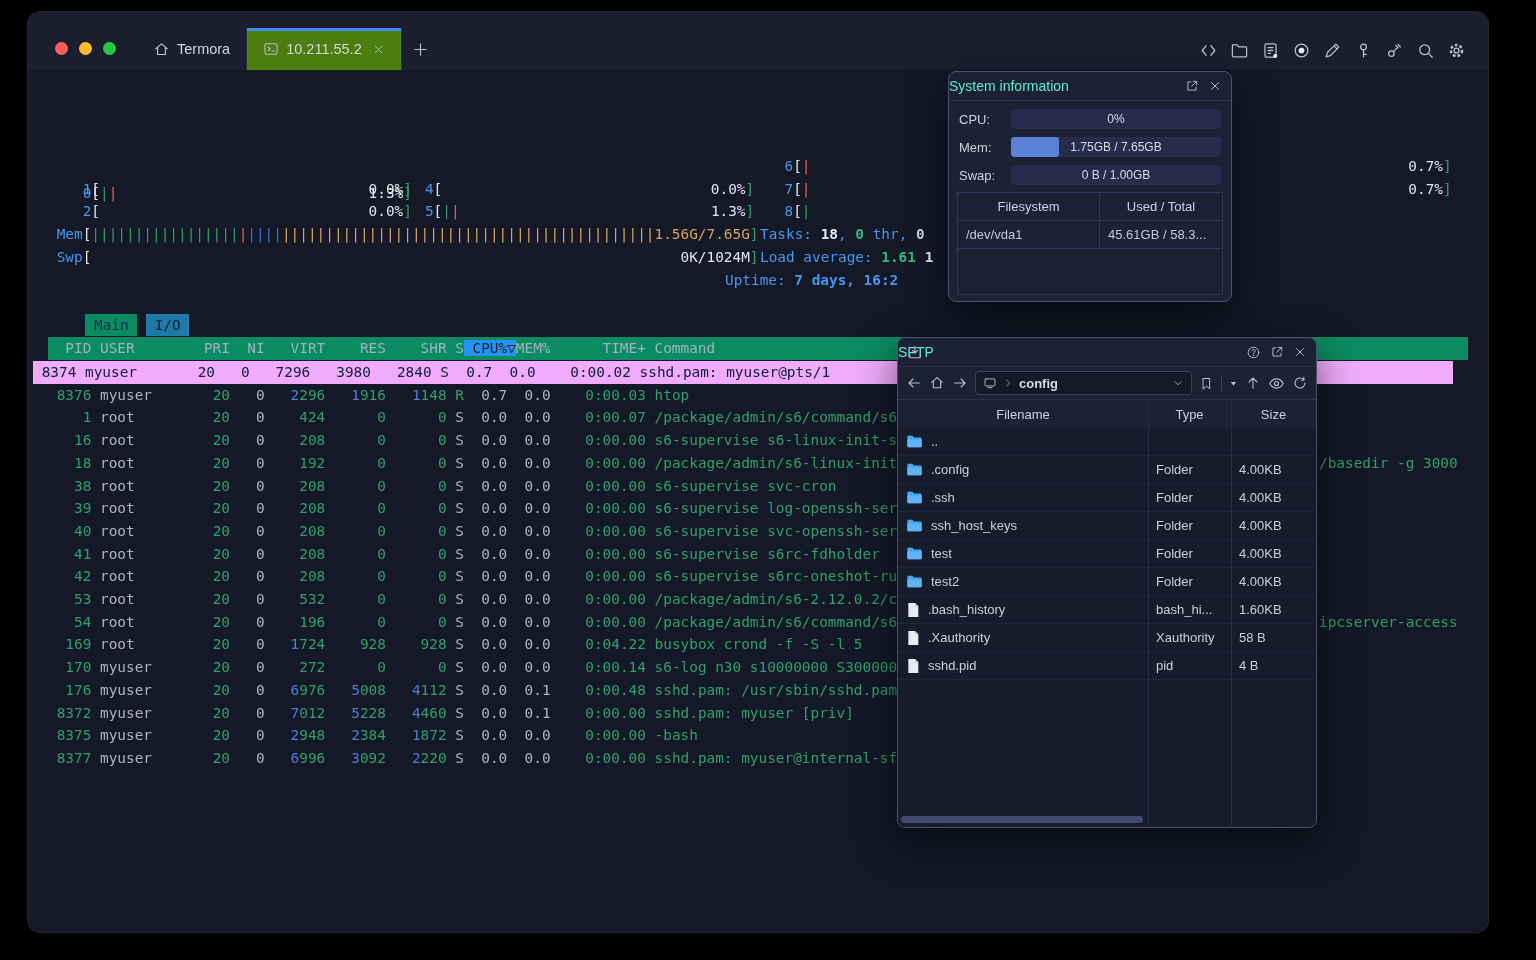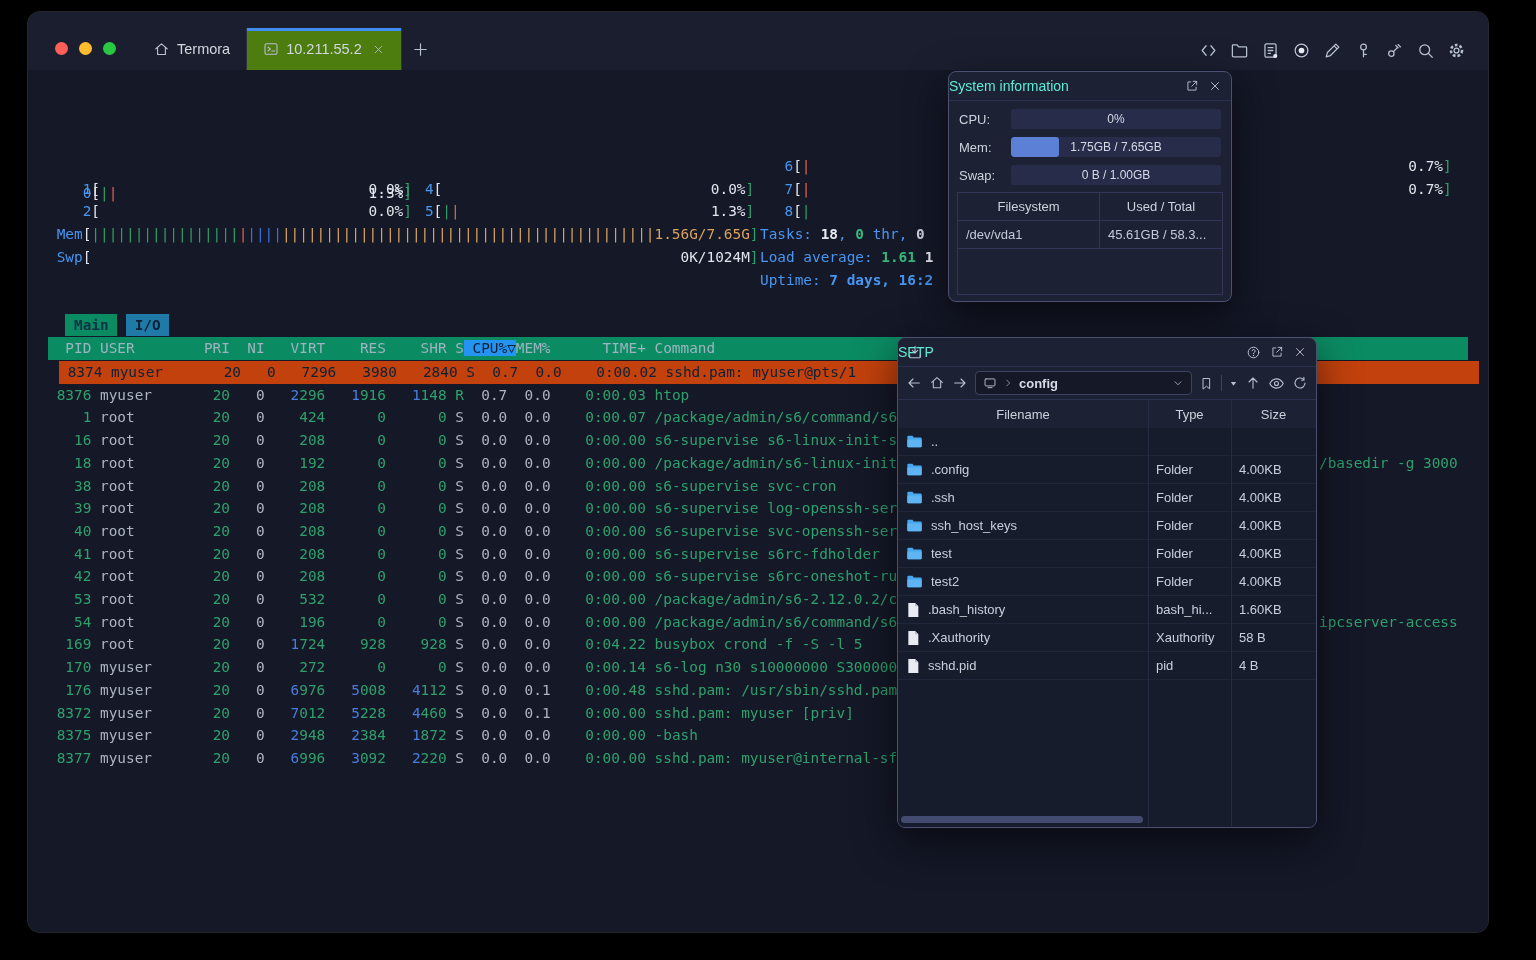--- a/index.html
+++ b/index.html
@@ -25,27 +25,27 @@
     font-family:"DejaVu Sans Mono",monospace;font-size:14.4px;line-height:22.7px;color:#ced3de;}
   .tline{position:absolute;white-space:pre;}
   .c-blue{color:#4796f0;} .c-blueb{color:#4796f0;font-weight:700;}
   .c-green{color:#2fa06c;} .c-greenb{color:#35b77c;font-weight:700;}
   .c-gray{color:#aeb4c2;} .c-grayb{color:#c9cfdb;font-weight:700;}
   .c-white{color:#e8ebf2;font-weight:700;}
   .c-lt{color:#e2e5ec;}
   .c-orange{color:#d8a35f;}
   .c-bblue{color:#4b7de0;}
   .bar-green{color:#2e9e64;} .bar-red{color:#de6352;} .bar-blue{color:#3f6fd8;} .bar-orange{color:#d8a35f;}
-  .vtab{position:absolute;height:22px;line-height:22px;white-space:pre;font-weight:700;}
+  .vtab{position:absolute;height:22px;line-height:22px;white-space:pre;font-weight:400;margin-left:20px;}
   .vtab-green{background:#0b8b62;color:#0e3346;}
   .vtab-blue{background:#1f7aa8;color:#0d2135;}
   .hdrbar{position:absolute;left:20px;top:267px;width:1420px;height:23px;background:#0b8b62;}
   .hdrbar .tline{color:#9db4c0;line-height:23px;}
   .sortcell{background:#2493f2;color:#0d2135;}
-  .selrow{position:absolute;left:31px;width:1420px;height:23px;background:#c2410c;}
+  .selrow{position:absolute;left:5px;width:1420px;height:23px;background:#f0abfc;}
   .selrow .tline{line-height:23px;}
   .selrow span{color:#0d2135 !important;}
   
   .panel{position:absolute;background:#1c2133;border:1px solid #4a5170;border-radius:8px;
     box-shadow:0 14px 40px rgba(0,0,0,.55);box-sizing:border-box;}
   .ptitle{height:28px;display:flex;align-items:center;position:relative;border-bottom:1px solid #2b3150;}
   .ptitle .pt-text{flex:1;text-align:left;color:#5eead4;font-size:14px;}
   .pt-icons{position:absolute;right:9px;top:0;bottom:0;display:flex;align-items:center;gap:9px;}
   .pt-left{position:absolute;left:9px;top:0;bottom:0;display:flex;align-items:center;}
   
@@ -187,21 +187,21 @@
       <div class="tline" style="top: 130.4px; left: 20px;"><span class="c-blue">    2</span><span class="c-lt">[</span><span>                               </span><span class="c-lt">0.0%</span><span class="c-green">]</span></div>
       <div class="tline" style="top: 107.7px; left: 396.927px;"><span class="c-blue">4</span><span class="c-lt">[</span><span>                               </span><span class="c-lt">0.0%</span><span class="c-green">]</span></div>
       <div class="tline" style="top: 130.4px; left: 396.927px;"><span class="c-blue">5</span><span class="c-lt">[</span><span class="bar-green">|</span><span class="bar-red">|</span><span>                             </span><span class="c-lt">1.3%</span><span class="c-green">]</span></div>
       <div class="tline" style="top: 85px; left: 756.525px;"><span class="c-blue">6</span><span class="c-lt">[</span><span class="bar-red">|</span><span>                                                                     </span><span class="c-lt">0.7%</span><span class="c-green">]</span></div>
       <div class="tline" style="top: 107.7px; left: 756.525px;"><span class="c-blue">7</span><span class="c-lt">[</span><span class="bar-red">|</span><span>                                                                     </span><span class="c-lt">0.7%</span><span class="c-green">]</span></div>
       <div class="tline" style="top: 130.4px; left: 756.525px;"><span class="c-blue">8</span><span class="c-lt">[</span><span class="bar-green">|</span></div>
       <div class="tline" style="top: 153.1px; left: 20px;"><span class="c-blue"> Mem</span><span class="c-lt">[</span><span class="bar-green">|||||||||||||||||</span><span class="bar-red">|</span><span class="bar-blue">||||</span><span class="bar-orange">|||||||||||||||||||||||||||||||||||||||||||</span><span class="c-orange">1.56G/7.65G</span><span class="c-green">]</span></div>
       <div class="tline" style="top: 175.8px; left: 20px;"><span class="c-blue"> Swp</span><span class="c-lt">[</span><span>                                                                    </span><span class="c-lt">0K/1024M</span><span class="c-green">]</span></div>
       <div class="tline" style="top: 153.1px; left: 732px;"><span class="c-blue">Tasks: </span><span class="c-white">18</span><span class="c-blue">, </span><span class="c-greenb">0</span><span class="c-blue"> thr, </span><span class="c-grayb">0 </span></div>
       <div class="tline" style="top: 175.8px; left: 732px;"><span class="c-blue">Load average: </span><span class="c-greenb">1.61 </span><span class="c-white">1</span></div>
-      <div class="tline" style="top: 198.5px; left: 732px;"><span class="c-blue">Uptime: </span><span class="c-blueb">7 days, 16:2</span></div>
+      <div class="tline" style="top: 198.5px; left: 697px;"><span class="c-blue">Uptime: </span><span class="c-blueb">7 days, 16:2</span></div>
       <div class="vtab vtab-green" style="top: 244px; left: 37.33px; font-family: &quot;DejaVu Sans Mono&quot;, monospace; font-size: 14.4px;"> Main </div>
       <div class="vtab vtab-blue" style="top: 244px; left: 97.985px; font-family: &quot;DejaVu Sans Mono&quot;, monospace; font-size: 14.4px;"> I/O </div>
       <div class="hdrbar">
         <div class="tline" style="top: 0px; left: 0px;"><span>  PID USER        PRI  NI   VIRT    RES    SHR S</span><span class="sortcell"> CPU%▽</span><span>MEM%      TIME+ Command</span></div>
       </div>
       <div class="selrow" style="top: 291px;">
         <div class="tline" style="top: 0px; left: 0px;"><span class="c-green"> 8374</span><span> </span><span class="c-gray">myuser   </span><span class="c-green">    20</span><span class="c-gray">   0</span><span class="c-bblue">   7</span><span class="c-green">296</span><span class="c-bblue">   3</span><span class="c-green">980</span><span class="c-bblue">   2</span><span class="c-green">840</span><span class="c-gray"> S</span><span class="c-gray">  0.7</span><span class="c-gray">  0.0</span><span class="c-green">    0:00.02</span><span> </span><span class="c-green">sshd.pam: myuser@pts/1</span></div>
       </div>
       <div class="tline" style="top: 313.7px; left: 20px;"><span class="c-green"> 8376</span><span> </span><span class="c-gray">myuser   </span><span class="c-green">    20</span><span class="c-gray">   0</span><span class="c-bblue">   2</span><span class="c-green">296</span><span class="c-bblue">   1</span><span class="c-green">916</span><span class="c-bblue">   1</span><span class="c-green">148</span><span class="c-green"> R</span><span class="c-gray">  0.7</span><span class="c-gray">  0.0</span><span class="c-green">    0:00.03</span><span> </span><span class="c-green">htop</span></div>
       <div class="tline" style="top: 336.4px; left: 20px;"><span class="c-green">    1</span><span> </span><span class="c-gray">root     </span><span class="c-green">    20</span><span class="c-gray">   0</span><span class="c-green">    424</span><span class="c-green">      0</span><span class="c-green">      0</span><span class="c-gray"> S</span><span class="c-gray">  0.0</span><span class="c-gray">  0.0</span><span class="c-green">    0:00.07</span><span> </span><span class="c-green">/package/admin/s6/command/s6-</span></div>

